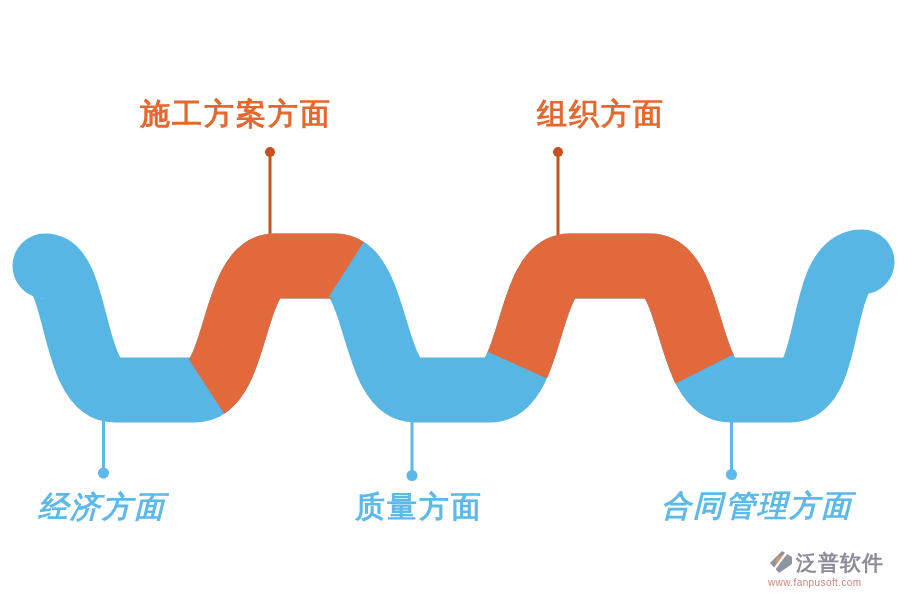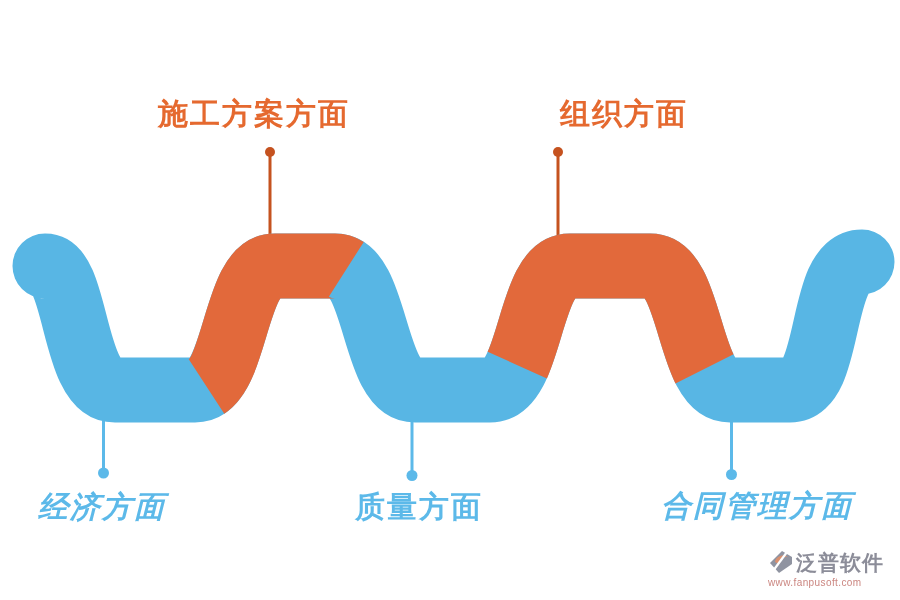--- a/index.html
+++ b/index.html
@@ -92,23 +92,23 @@
              L 335 266
              C 378 266 372 390 415 390
              L 490 390
              C 533 390 527 266 570 266
              L 650 266
              C 693 266 687 390 730 390
              L 790 390
              C 833 390 818 262 862 262" fill="none" stroke-width="65" stroke-linecap="butt" pathLength="1305" stroke-dasharray="0 246 219 262 323 255" stroke="#E2693B"></path>
   </svg>
 
-  <div class="diagram-label orange" style="left:236px;top:94px;margin-left:18px;">施工方案方面</div>
+  <div class="diagram-label orange" style="left:236px;top:94px;">施工方案方面</div>
 
-  <div class="diagram-label orange" style="left:624px;top:94px;">组织方面</div>
+  <div class="diagram-label orange" style="left:601px;top:94px;">组织方面</div>
 
   <div class="diagram-label blue" style="left:102px;top:487px;font-style:italic;">经济方面</div>
 
   <div class="diagram-label blue" style="left:419px;top:487px;">质量方面</div>
 
   <div class="diagram-label blue" style="left:757px;top:486px;font-style:italic;">合同管理方面</div>
 
   <div id="watermark">
     <div class="wm-row">
       <svg width="26" height="26" viewBox="0 0 26 26">

